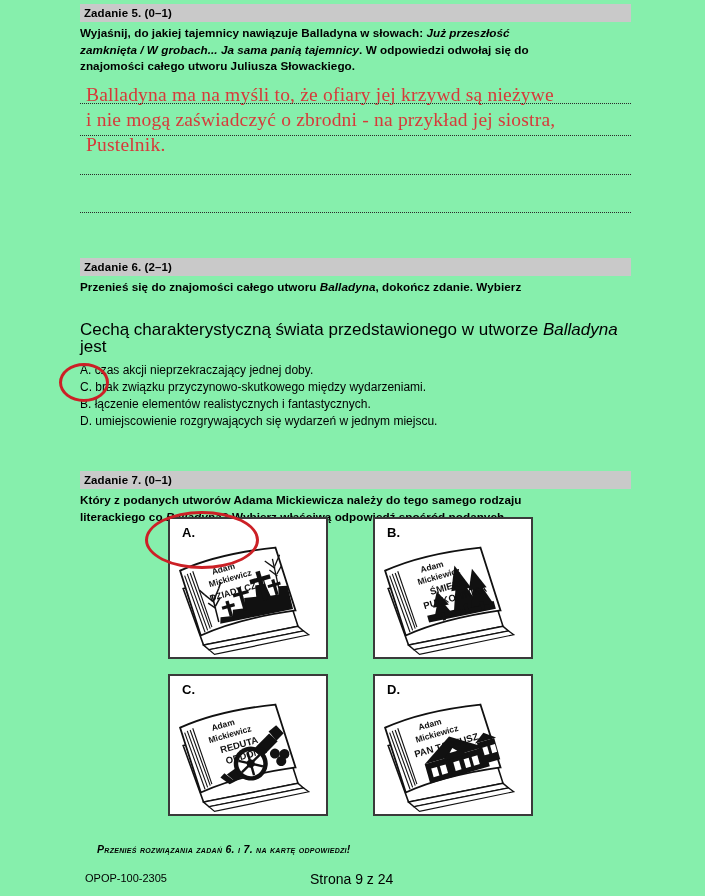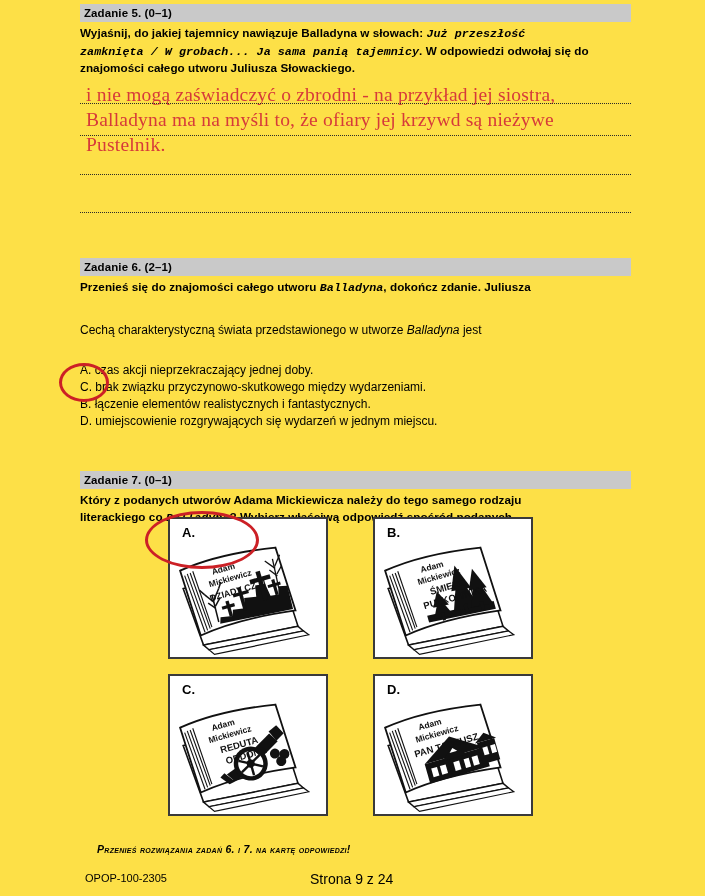--- a/index.html
+++ b/index.html
@@ -13,21 +13,21 @@
     position: relative;
     font-family: "Liberation Sans", sans-serif;
     color: #000000;
     overflow: hidden;
   }
   .page {
     position: absolute;
     left: 0; top: 0;
     width: 705px;
     height: 896px;
-    background: #fde047;
+    background: #86efac;
   }
   .content {
     position: absolute;
     left: 80px;
     top: 0;
     width: 551px;
   }
 
   
   .task-bar {
@@ -39,24 +39,24 @@
     letter-spacing: 0.1px;
   }
 
   .task-body {
     font-size: 11.7px;
     font-weight: bold;
     line-height: 16.5px;
     padding-top: 3px;
     letter-spacing: 0.05px;
   }
-  .task-body .it { font-style: italic; font-family: Liberation Mono, monospace; }
+  .task-body .it { font-style: italic; }
 
   .q6-intro {
-    font-size: 12px;
+    font-size: 17px;
     font-weight: normal;
     line-height: 16.5px;
     padding-top: 2px;
   }
   .q6-intro .it { font-style: italic; }
 
   
   .answer-block {
     position: absolute;
     left: 86px;
@@ -164,34 +164,34 @@
   <div class="content" style="top:4px;">
     <div class="task-bar">Zadanie 5. (0–1)</div>
     <div class="task-body">
       <span>Wyjaśnij, do jakiej tajemnicy nawiązuje Balladyna w słowach: </span><span class="it">Już przeszłość</span><br>
       <span class="it">zamknięta / W grobach... Ja sama panią tajemnicy</span><span>. W odpowiedzi odwołaj się do</span><br>
       <span>znajomości całego utworu Juliusza Słowackiego.</span>
     </div>
   </div>
 
   <div class="answer-block">
+    <div class="answer-line">Balladyna ma na myśli to, że ofiary jej krzywd są nieżywe</div>
     <div class="answer-line">i nie mogą zaświadczyć o zbrodni - na przykład jej siostra,</div>
-    <div class="answer-line">Balladyna ma na myśli to, że ofiary jej krzywd są nieżywe</div>
     <div class="answer-line">Pustelnik.</div>
   </div>
 
   <div class="rule" style="top:103px;"></div>
   <div class="rule" style="top:135px;"></div>
   <div class="rule" style="top:174px;"></div>
   <div class="rule" style="top:212px;"></div>
 
   <div class="content" style="top:258px;">
     <div class="task-bar">Zadanie 6. (2–1)</div>
     <div class="task-body">
-      <span>Przenieś się do znajomości całego utworu </span><span class="it">Balladyna</span><span>, dokończ zdanie. Juliusza</span><br>
+      <span>Przenieś się do znajomości całego utworu </span><span class="it">Balladyna</span><span>, dokończ zdanie. Wybierz</span><br>
     </div>
   </div>
 
   <div class="content" style="top:320px;">
     <div class="q6-intro">
       <span>Cechą charakterystyczną świata przedstawionego w utworze </span><span class="it">Balladyna</span><span> jest</span>
     </div>
   </div>
 
   <div class="content options" style="top:362px;">

